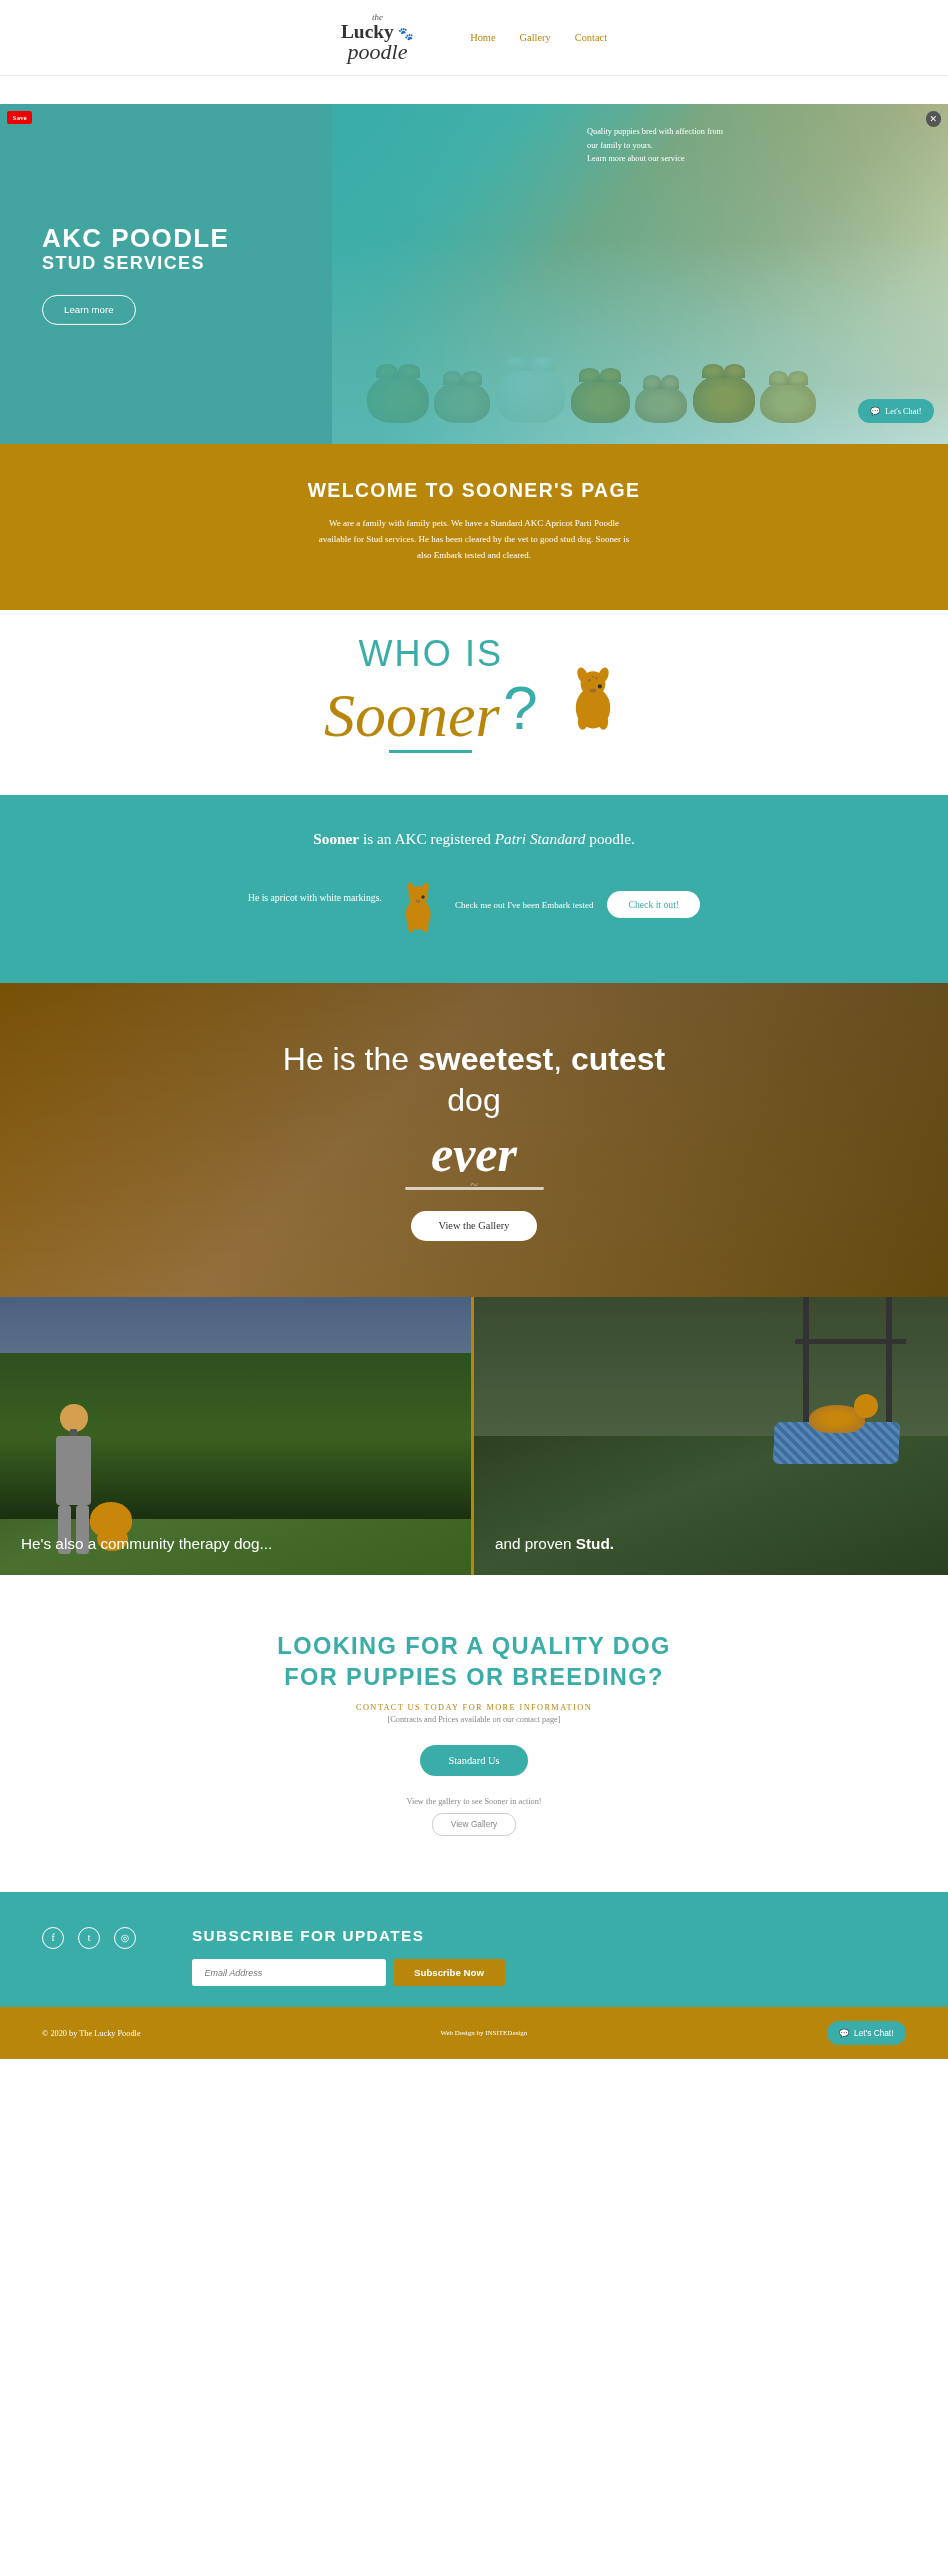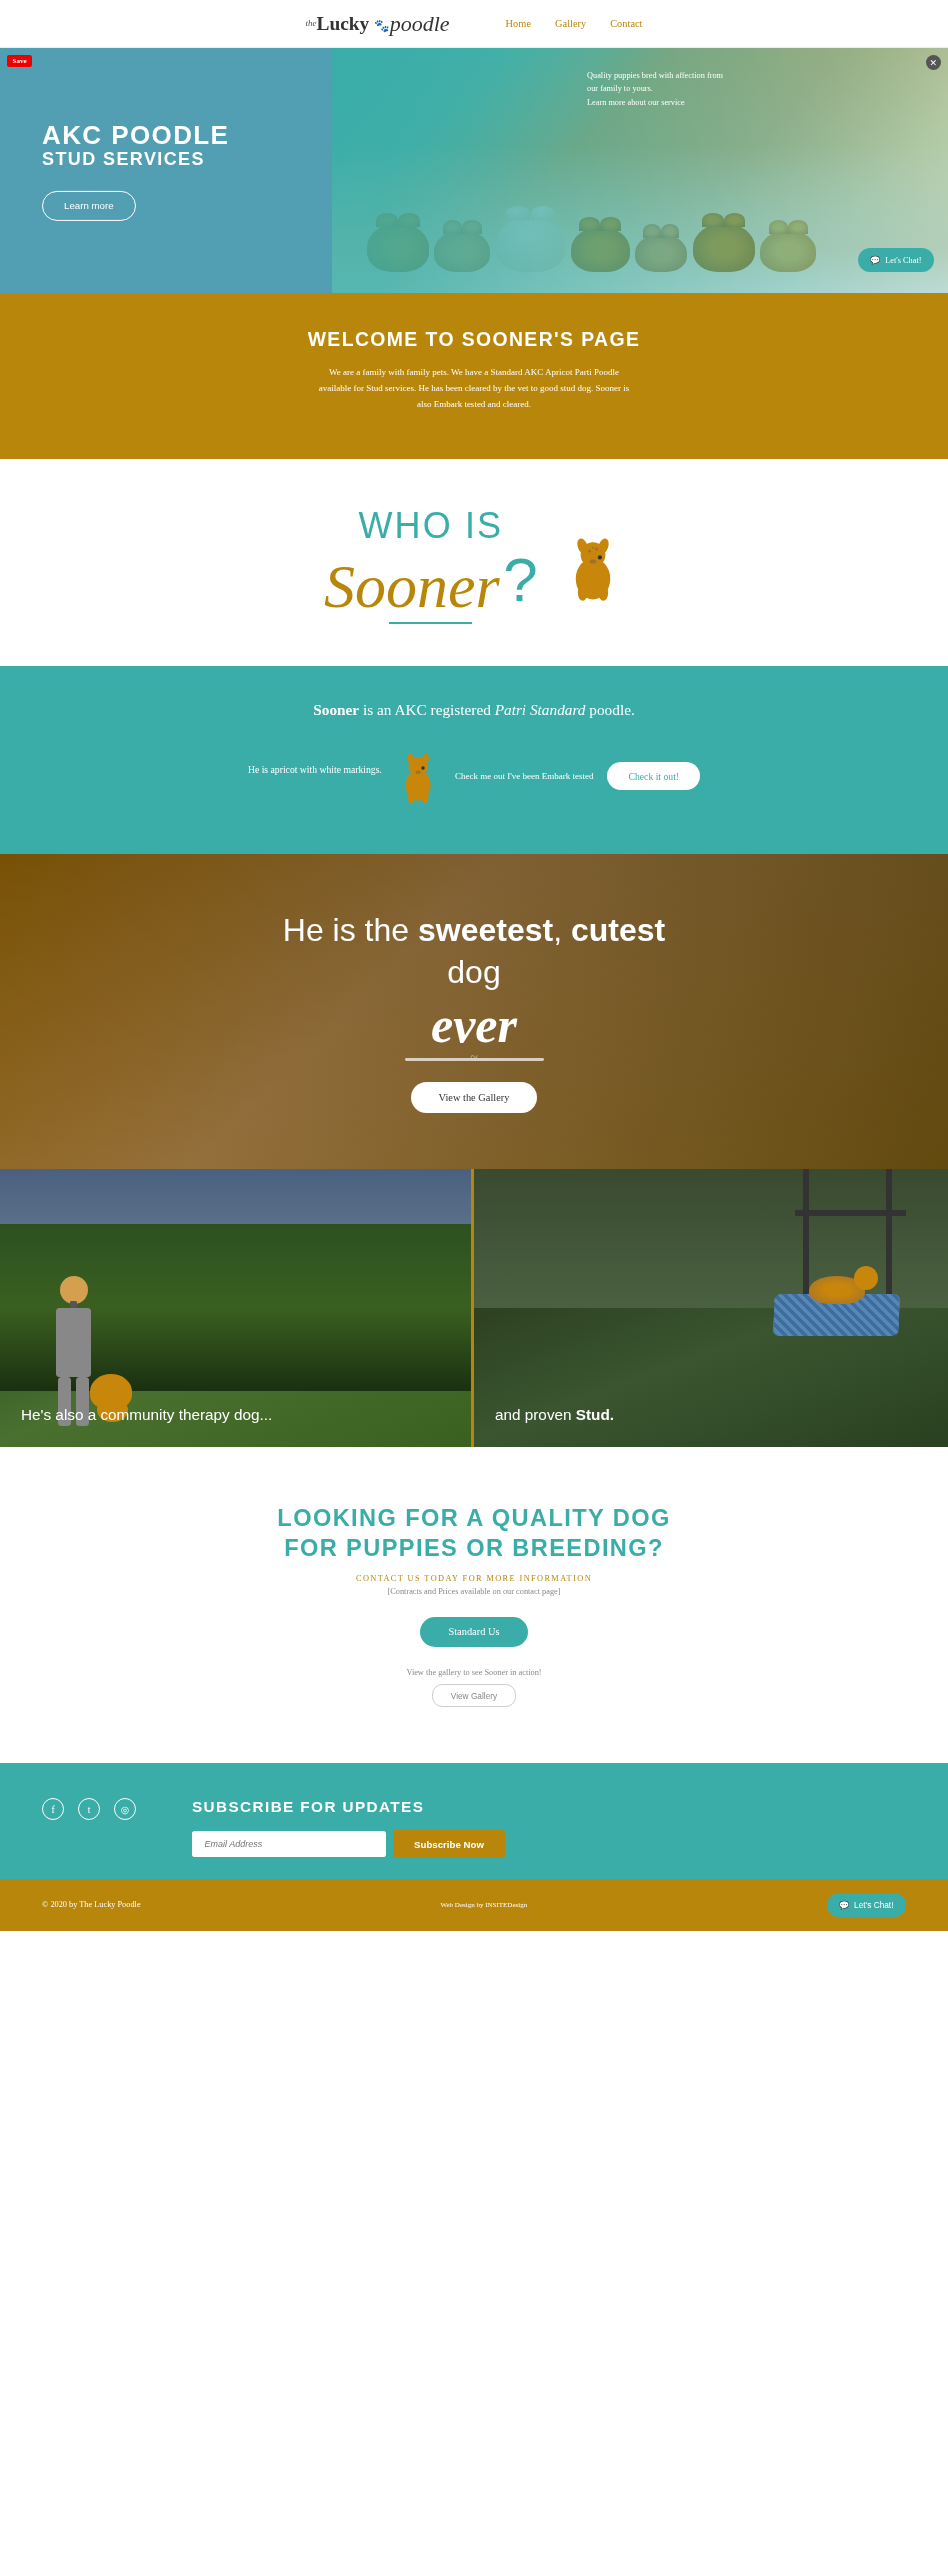--- a/index.html
+++ b/index.html
@@ -10,43 +10,44 @@
       background: #fff;
       display: flex;
       align-items: center;
       justify-content: center;
       padding: 12.5px 42px;
       gap: 56px;
       border-bottom: 0.7px solid #eee;
     }
     .logo-area {
       display: flex;
-      flex-direction: row;
+      flex-direction: column;
       align-items: center;
       font-family: 'Georgia', serif;
       line-height: 1;
     }
     .logo-the { font-size: 9px; color: #555; font-style: italic; }
     .logo-lucky { font-size: 19.4px; font-weight: bold; color: #333; }
     .logo-poodle { font-size: 22px; font-style: italic; color: #333; }
     .logo-paws { color: #c8860a; font-size: 12.5px; }
     nav { display: flex; gap: 24px; }
     nav a {
       text-decoration: none;
       color: #b8860b;
       font-size: 10.4px;
       font-family: 'Georgia', serif;
     }
 
     
     .hero {
       position: relative;
-      background: #d946ef;
+      background: #737373;
       overflow: hidden;
-      height: 245px;
+      height: 340px;
+      margin-top: 28px;
     }
     .hero-overlay {
       position: absolute;
       top: 0; left: 0; right: 0; bottom: 0;
       background: linear-gradient(to right, rgba(58,173,168,0.85) 40%, rgba(58,173,168,0.3) 100%);
       z-index: 1;
     }
     .hero-save-btn {
       position: absolute;
       top: 7px; left: 7px;
@@ -136,21 +137,21 @@
       color: #fff;
       font-size: 9px;
       line-height: 1.8;
       max-width: 312px;
       margin: 12px auto;
     }
 
     
     .who-section {
       background: #fff;
-      padding: 49px 28px 42px;
+      padding: 26px 28px 42px;
       text-align: center;
       display: flex;
       align-items: center;
       justify-content: center;
       gap: 14px;
       min-height: 180px;
     }
     .who-text-area {
       display: flex;
       flex-direction: column;

